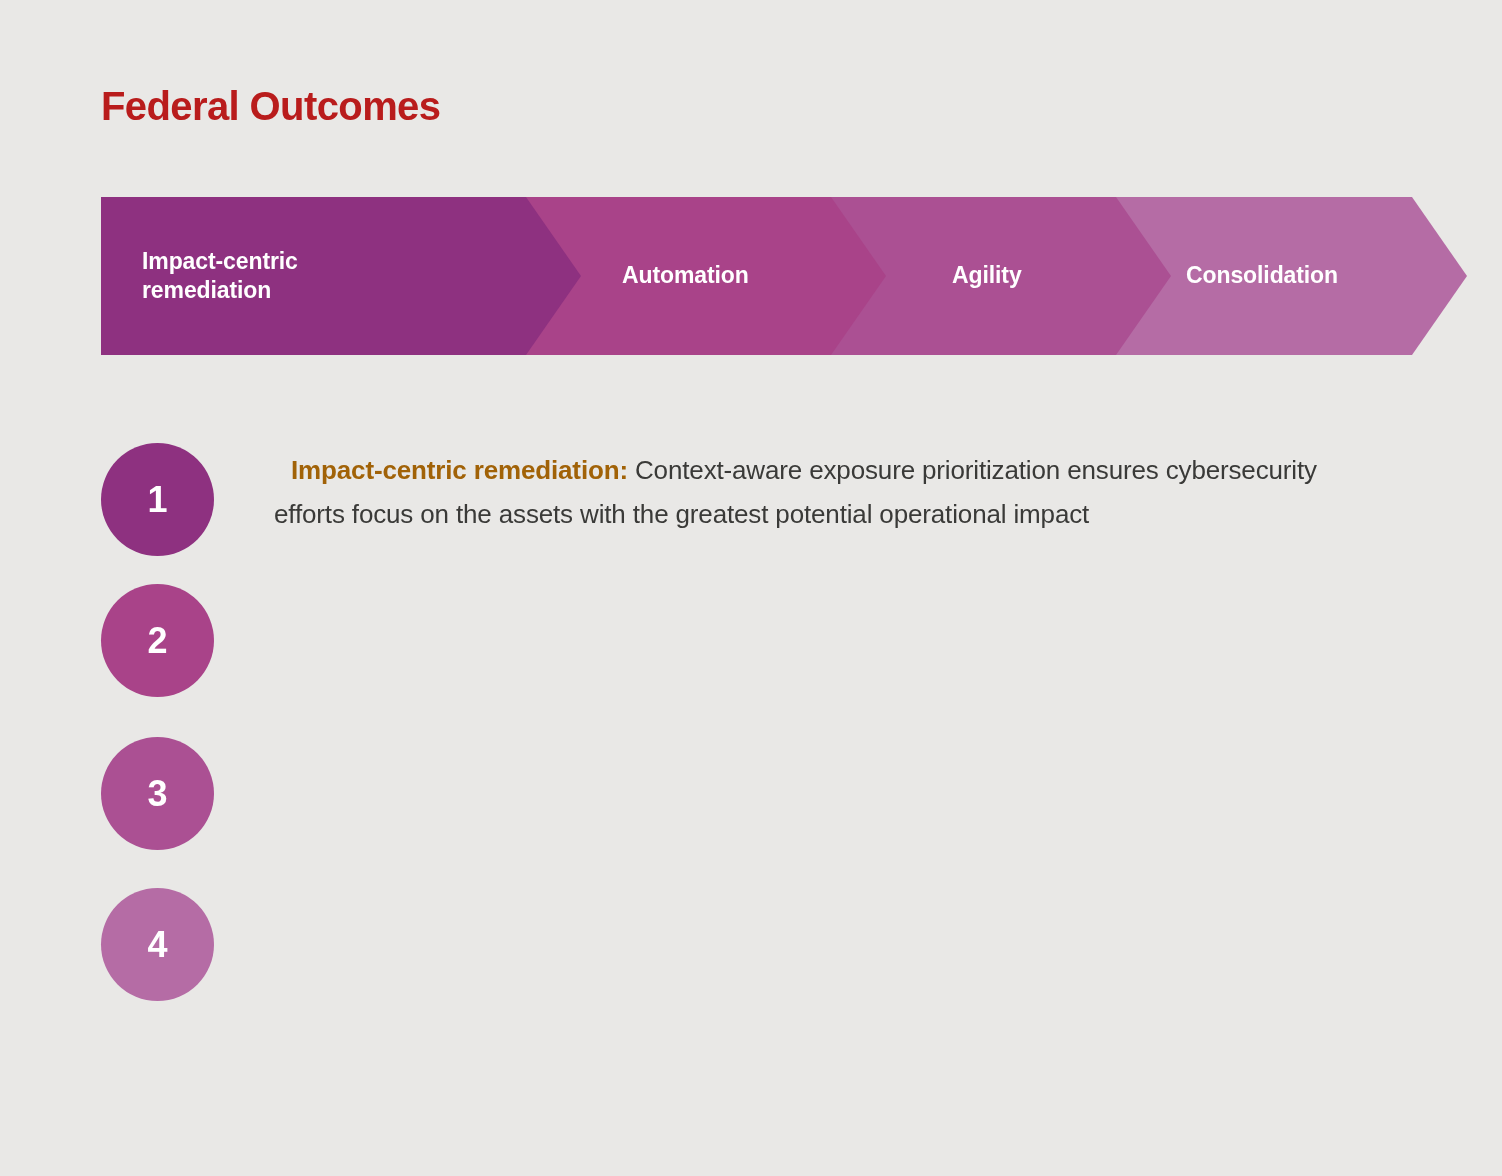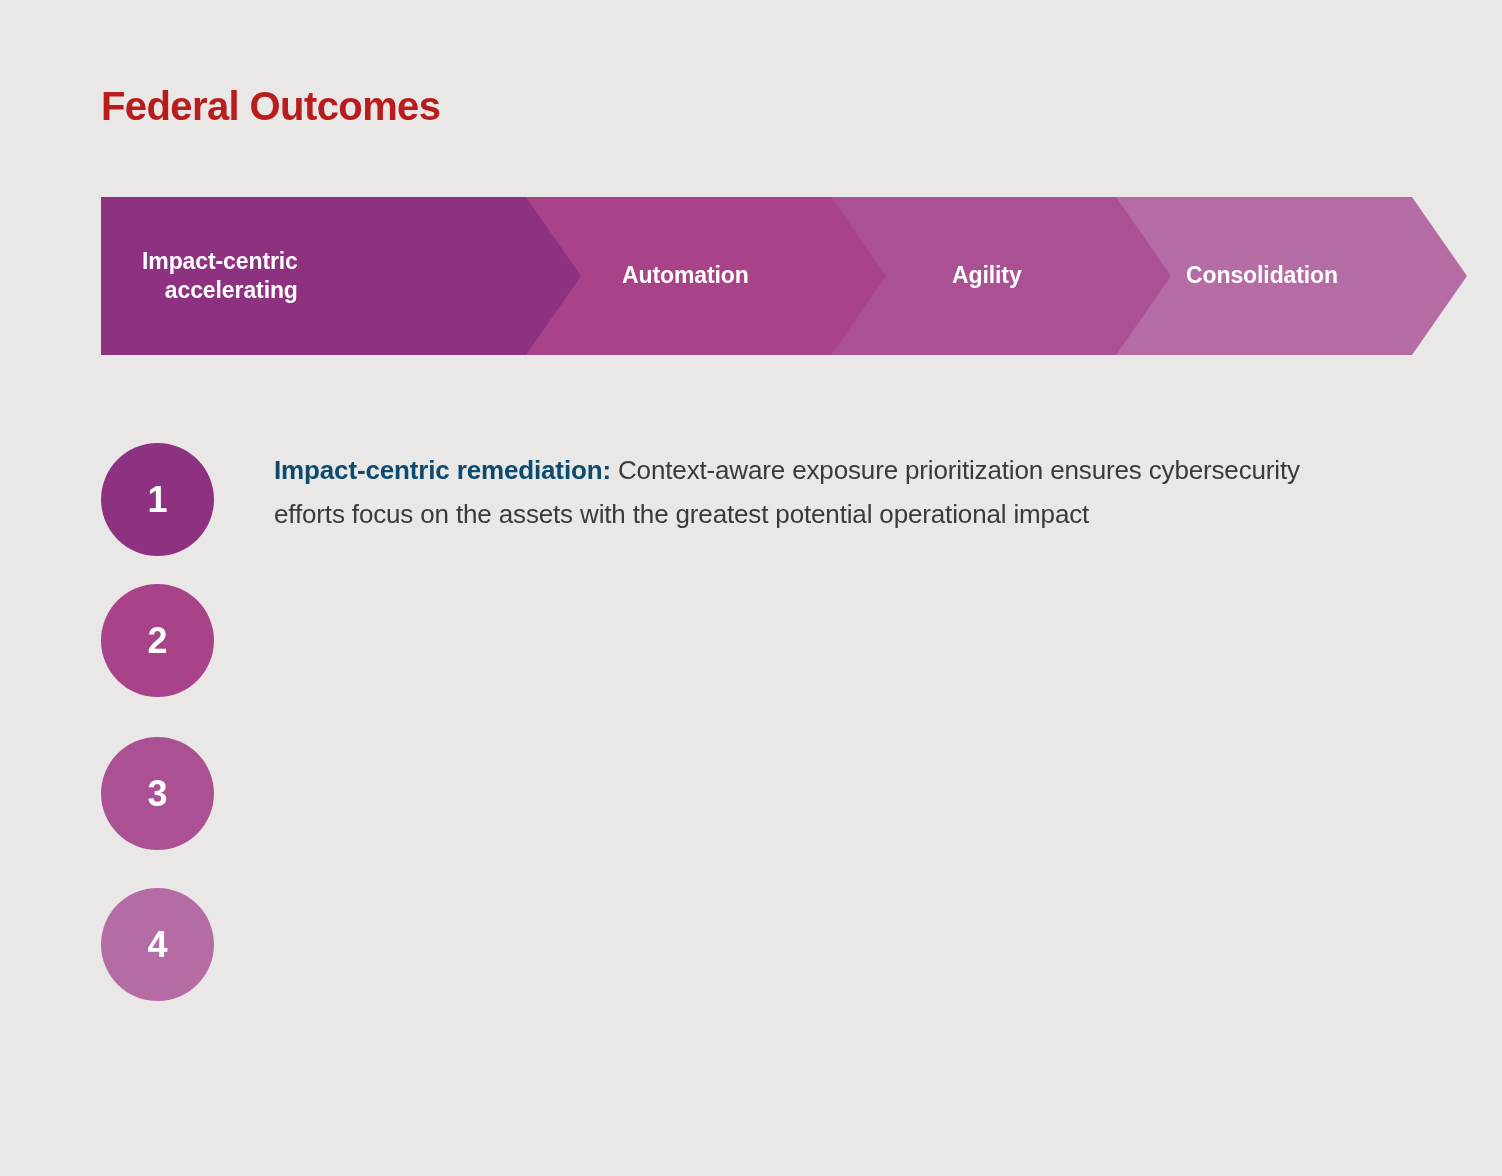--- a/index.html
+++ b/index.html
@@ -93,43 +93,44 @@
     flex: 1 1 auto;
     font-size: 26px;
     line-height: 1.68;
     color: #3a3a38;
     letter-spacing: -0.15px;
     padding-top: 6px;
     max-width: 1080px;
   }
   .outcome-text b {
     font-weight: bold;
-    color: #0c4a6e;
+    color: #a16207;
+    margin-left: 17px;
   }
 
   
   .row-1 { margin-bottom: 28px; }
   .row-2 { margin-bottom: 40px; }
   .row-3 { margin-bottom: 38px; }
   .row-3 .badge, .row-3 .outcome-text { }
 </style>
 </head>
 <body style="background: rgb(233, 232, 230);">
 
 <div id="page-title">Federal Outcomes</div>
 
 <div id="chevron-banner">
 
   <div class="chevron chev-1" style="left:0px; width:480px;">
     <svg width="480" height="158" viewBox="0 0 480 158" style="position:absolute;left:0;top:0;">
       <polygon points="0,0 425,0 480,79 425,158 0,158" fill="#8e3180"></polygon>
     </svg>
-    <div class="chevron-label" style="margin-left:41px;text-align:right;">
+    <div class="chevron-label" style="margin-left:41px;">
       <div>Impact-centric</div>
-      <div>accelerating</div>
+      <div>remediation</div>
     </div>
   </div>
 
   <div class="chevron chev-3" style="left:730px; width:340px;">
     <svg width="340" height="158" viewBox="0 0 340 158" style="position:absolute;left:0;top:0;">
       <polygon points="0,0 285,0 340,79 285,158 0,158" fill="#ab5093"></polygon>
     </svg>
     <div class="chevron-label" style="margin-left:121px;">Agility</div>
   </div>
 

